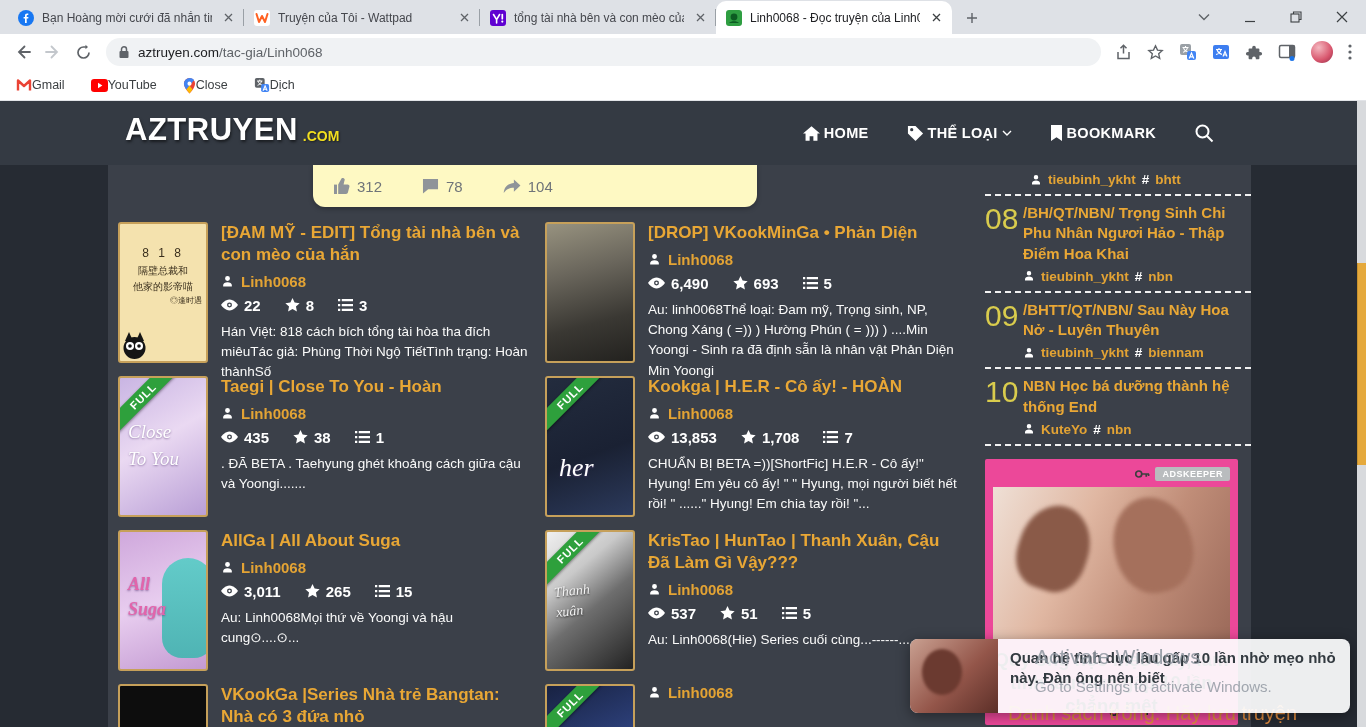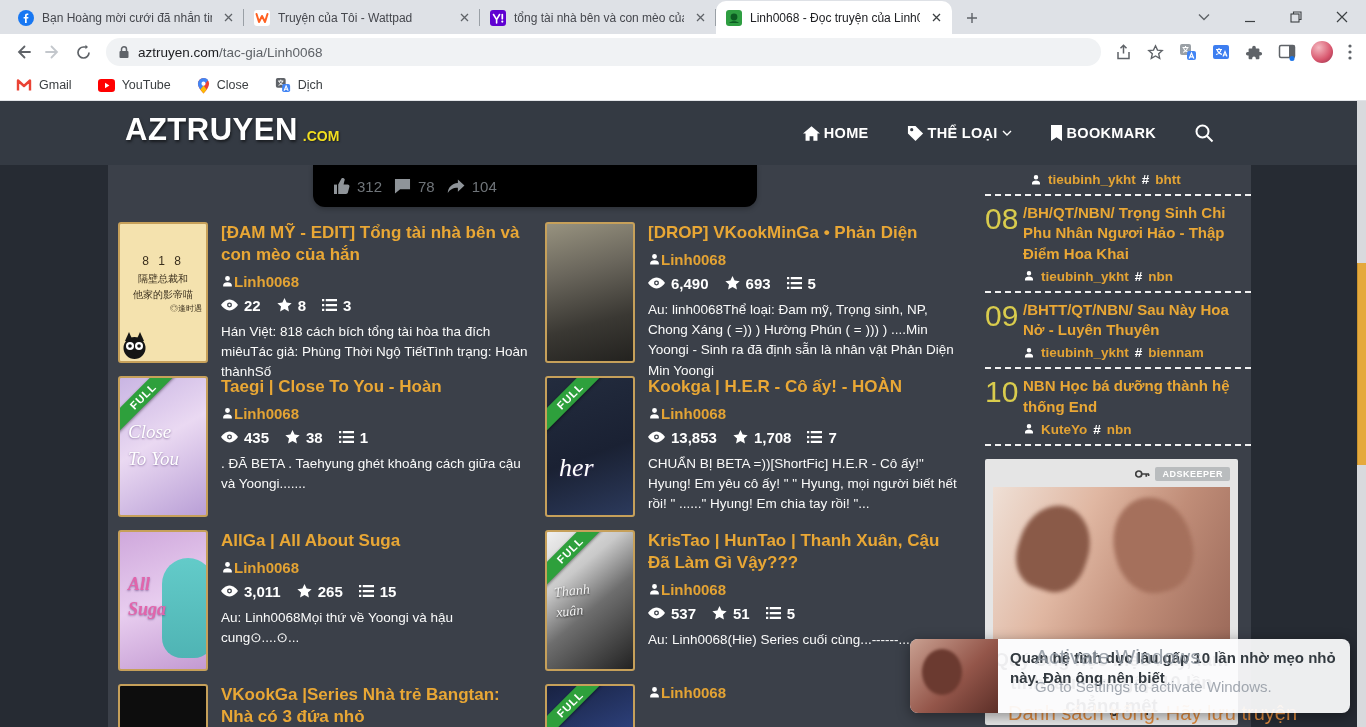--- a/index.html
+++ b/index.html
@@ -19,52 +19,52 @@
 
   .toolbar{height:36px;background:#fff;display:flex;align-items:center;padding:0 10px;gap:4px}
   .navbtn{width:26px;height:26px;display:flex;align-items:center;justify-content:center}
   .addrpill{flex:1;height:28px;background:#f0f2f4;border-radius:14px;display:flex;align-items:center;padding:0 12px;gap:8px;margin:0 6px}
   .url{font-size:13.5px;color:#202124;white-space:nowrap}
   .url .path{color:#5f6368}
   .tool-icons{display:flex;align-items:center;gap:15px;padding:0 4px}
   .avatar{width:22px;height:22px;border-radius:50%;background:radial-gradient(circle at 35% 30%,#f4b8c0,#d8566d 60%,#8c2b46)}
 
   .bookmarks{height:31px;background:#fff;display:flex;align-items:center;gap:26px;padding-left:16px;border-bottom:1px solid #e2e4e8}
-  .bm{display:flex;align-items:center;gap:7px;font-size:12.5px;color:#3c4043}
+  .bm{display:flex;align-items:center;font-size:12.5px;color:#3c4043}
 
   
   .page{position:relative;height:626px;background:#262b33;overflow:hidden}
   .site-header{position:absolute;left:0;top:0;width:100%;height:64px;background:#343a43;z-index:1}
   .logo{position:absolute;left:125px;top:11px;display:flex;align-items:flex-end}
   .logo-main{font-size:31px;font-weight:800;color:#fff;letter-spacing:.5px;text-shadow:1px 2px 3px rgba(0,0,0,.55);font-style:normal}
   .logo-suffix{font-size:14px;font-weight:800;color:#f2df1f;margin:0 0 4px 5px;text-shadow:1px 1px 2px rgba(0,0,0,.5)}
   .mainnav{position:absolute;right:152px;top:0;height:64px;display:flex;align-items:center;gap:38px;z-index:2}
   .nav-item{display:flex;align-items:center;gap:4px;color:#fff;font-size:14.5px;font-weight:700;letter-spacing:.3px;cursor:pointer}
 
   .container{position:absolute;left:108px;top:64px;width:1143px;height:562px;background:#3b4049;z-index:1;overflow:hidden}
 
-  .action-card{position:absolute;left:205px;top:0;width:444px;height:42px;background:#000000;border-radius:0 0 12px 12px;display:flex;align-items:center;gap:12px;padding-left:20px;box-shadow:0 2px 5px rgba(0,0,0,.25)}
+  .action-card{position:absolute;left:205px;top:0;width:444px;height:42px;background:#fef9c3;border-radius:0 0 12px 12px;display:flex;align-items:center;gap:40px;padding-left:20px;box-shadow:0 2px 5px rgba(0,0,0,.25)}
   .act{display:flex;align-items:center;gap:7px;font-size:15px;color:#6f7479}
 
   .col{position:absolute;top:57px;width:412px}
   .col-left{left:10px}
   .col-mid{left:437px}
   .story-card{display:flex;gap:13px;height:141px;margin-bottom:13px}
   .cover{position:relative;width:90px;height:141px;flex:none;border:2px solid #c6a05a;border-radius:3px;overflow:hidden}
   .ribbon{position:absolute;top:10px;left:-24px;width:94px;transform:rotate(-45deg);background:#2ea03c;color:#fff;font-size:11px;font-weight:700;text-align:center;padding:2px 0;letter-spacing:1px;box-shadow:0 1px 3px rgba(0,0,0,.45);z-index:2}
   .info{flex:1;min-width:0}
   .story-title{color:#e9a735;font-size:17px;font-weight:700;line-height:1.28;margin-bottom:7px;cursor:pointer}
-  .author-row{display:flex;align-items:center;margin-bottom:7px;cursor:pointer}
+  .author-row{display:flex;align-items:center;gap:7px;margin-bottom:7px;cursor:pointer}
   .author-name{color:#e3a334;font-size:15px;font-weight:700}
-  .stats{display:flex;align-items:center;gap:16px;margin-bottom:8px;color:#fff;font-size:15px;font-weight:600}
+  .stats{display:flex;align-items:center;gap:24px;margin-bottom:8px;color:#fff;font-size:15px;font-weight:600}
   .stat{display:flex;align-items:center;gap:6px}
   .desc{color:#fafafa;font-size:13.5px;line-height:1.5;overflow:hidden}
 
   
-  .cv-818{background:#f4e2ae;color:#3a2f1d;text-align:center;padding-top:28px;font-size:10px;line-height:1.6}
+  .cv-818{background:#f4e2ae;color:#3a2f1d;text-align:center;padding-top:20px;font-size:10px;line-height:1.6}
   .cv-818 .l1{font-size:12px;letter-spacing:3px}
   .cv-818 .l4{font-size:8px;text-align:right;padding-right:4px}
   .cv-818 .cat{position:absolute;left:2px;bottom:2px}
   .cv-taegi{background:linear-gradient(150deg,#c9b5e3 0%,#ead9f2 45%,#b99fd6 100%)}
   .cv-script{position:absolute;left:8px;top:41px;width:60px;color:#fff;font-family:"Liberation Serif",serif;font-style:italic;font-size:19px;line-height:1.4;text-shadow:0 1px 2px rgba(90,60,120,.6)}
   .cv-allga{background:linear-gradient(160deg,#cfa8dc,#e8cdef 50%,#c39ad2)}
   .cv-allga .blob{position:absolute;right:-8px;top:26px;width:52px;height:100px;background:linear-gradient(180deg,#63cbc9,#4fb4b4);border-radius:26px 26px 20px 20px}
   .cv-allga .cv-script{color:#e264ab;font-size:18px;font-weight:700;top:40px;z-index:1}
   .cv-nha{background:#0d0d0d}
   .cv-phandien{background:linear-gradient(165deg,#97927f,#6a665c 35%,#3a3833 70%,#23221f)}
@@ -80,21 +80,21 @@
   .dash{border:0;border-top:2px dashed #f2f2f2;margin:7px 0}
   .rank-item{display:flex;cursor:pointer}
   .rank-num{width:38px;font-size:30px;color:#d9cc4d;line-height:1.05;flex:none}
   .rank-info{flex:1;min-width:0}
   .rank-title{color:#e9a735;font-size:15px;font-weight:700;line-height:1.35}
   .rank-author{display:flex;align-items:center;gap:6px;margin-top:5px}
   .sb-name{color:#e3a334;font-size:13.5px;font-weight:700}
   .sb-hash{color:#fff;font-size:13.5px;font-weight:700}
   .sb-tag{color:#e3a334;font-size:13.5px;font-weight:700}
 
-  .ad-card{margin-top:13px;width:253px;background:#e5e5e5;padding:6px 8px 8px;border-radius:2px}
+  .ad-card{margin-top:13px;width:253px;background:#ec4899;padding:6px 8px 8px;border-radius:2px}
   .ad-head{display:flex;justify-content:flex-end;align-items:center;gap:5px;padding:2px 0 6px}
   .ad-badge{background:#b9bcbe;color:#fff;font-size:9px;font-weight:700;letter-spacing:.5px;padding:2px 7px;border-radius:2px}
   .ad-img{height:152px;background:linear-gradient(115deg,#efe0d6,#e0b7a2 35%,#c08d78 65%,#9c6a5a);position:relative;overflow:hidden}
   .ad-img:before{content:"";position:absolute;left:26px;top:18px;width:70px;height:86px;background:#8a5a48;border-radius:50% 50% 40% 40%;filter:blur(2px);transform:rotate(18deg)}
   .ad-img:after{content:"";position:absolute;right:38px;top:10px;width:78px;height:96px;background:#a5705c;border-radius:50% 50% 45% 45%;filter:blur(2px);transform:rotate(-14deg)}
   .ad-caption{font-size:18.5px;font-weight:700;color:#26282b;text-align:center;line-height:1.25;padding:9px 0 0}
 
   
   .empty-note{position:absolute;left:1008px;top:601px;font-size:20px;color:#dd8a3f;z-index:2;white-space:nowrap}
   .toast{position:absolute;right:16px;bottom:14px;width:440px;min-height:74px;background:rgba(253,253,254,.93);border-radius:8px;box-shadow:0 3px 14px rgba(0,0,0,.4);display:flex;overflow:hidden;z-index:4;cursor:pointer}

